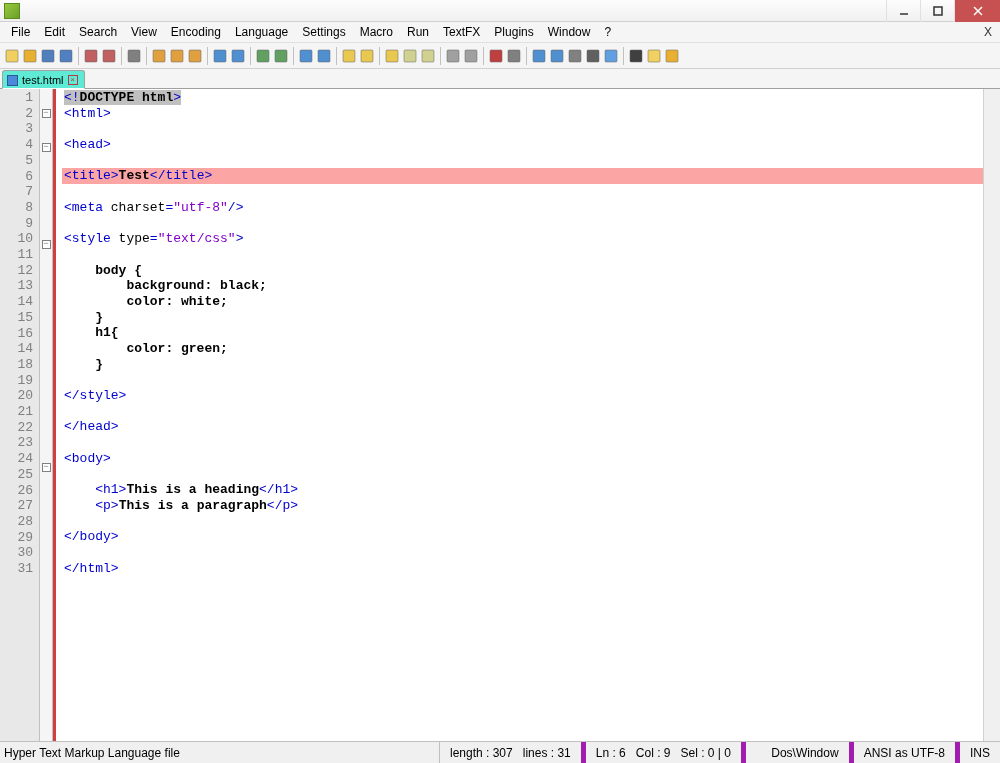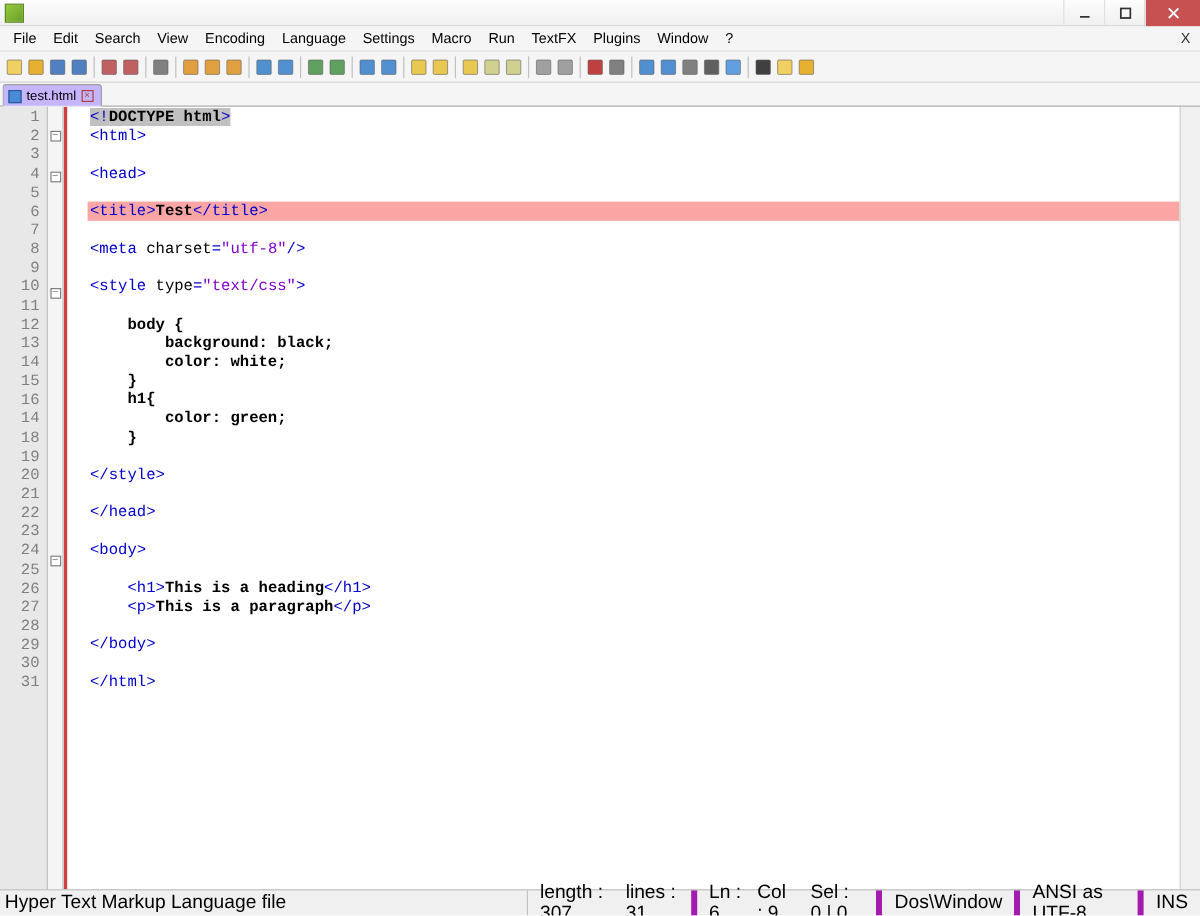--- a/index.html
+++ b/index.html
@@ -76,21 +76,21 @@
 .tabbar {
   height: 20px;
   background: #f5f5f5;
   display: flex;
   align-items: flex-end;
   padding-left: 2px;
   border-bottom: 1px solid #a0a0a0;
 }
 .tab {
   height: 19px;
-  background: #c4b5fd;
+  background: #5eead4;
   border: 1px solid #a0a0a0;
   border-bottom: 1px solid #fff;
   border-top-left-radius: 3px;
   border-top-right-radius: 3px;
   padding: 1px 6px 0 4px;
   display: flex;
   align-items: center;
   gap: 4px;
   font-size: 11px;
   margin-bottom: -1px;
@@ -128,40 +128,40 @@
   border: 1px solid #808080;
   background: #fff;
   display: flex; align-items:center; justify-content:center;
   font-size: 9px; line-height: 1;
   color: #808080;
   margin: 3px auto 0;
 }
 .code-area {
   flex: 1;
   border-left: 3px solid #d04040;
-  padding-left: 17px;
+  padding-left: 6px;
   line-height: 15.7px;
   padding-top: 1px;
   white-space: pre;
 }
 .code-line { height: 15.7px; padding-left: 2px; }
 .hl-line { background: #fca5a5; }
 .sel { background: #c0c0c0; }
 .s-tag { color: #0000cc; }
 .s-attr { color: #000000; }
 .s-val { color: #8000cc; }
 .s-text { color: #000; font-weight: bold; }
 .s-doctype { color: #0000cc; }
 .statusbar {
   height: 22px;
   background: #f0f0f0;
   border-top: 1px solid #c0c0c0;
   display: flex;
   align-items: center;
-  font-size: 16px;
+  font-size: 12px;
   color: #000;
 }
 .status-cell { padding: 0 10px; border-right: 5px solid #a21caf; height:100%; display:flex; align-items:center; }
 .status-cell:first-child { flex-shrink: 0; width: 440px; padding-left: 4px; border-right:1px solid #c0c0c0;}
 .scrollbar-v {
   width: 17px;
   background: #f0f0f0;
   border-left: 1px solid #d0d0d0;
 }
 </style>

